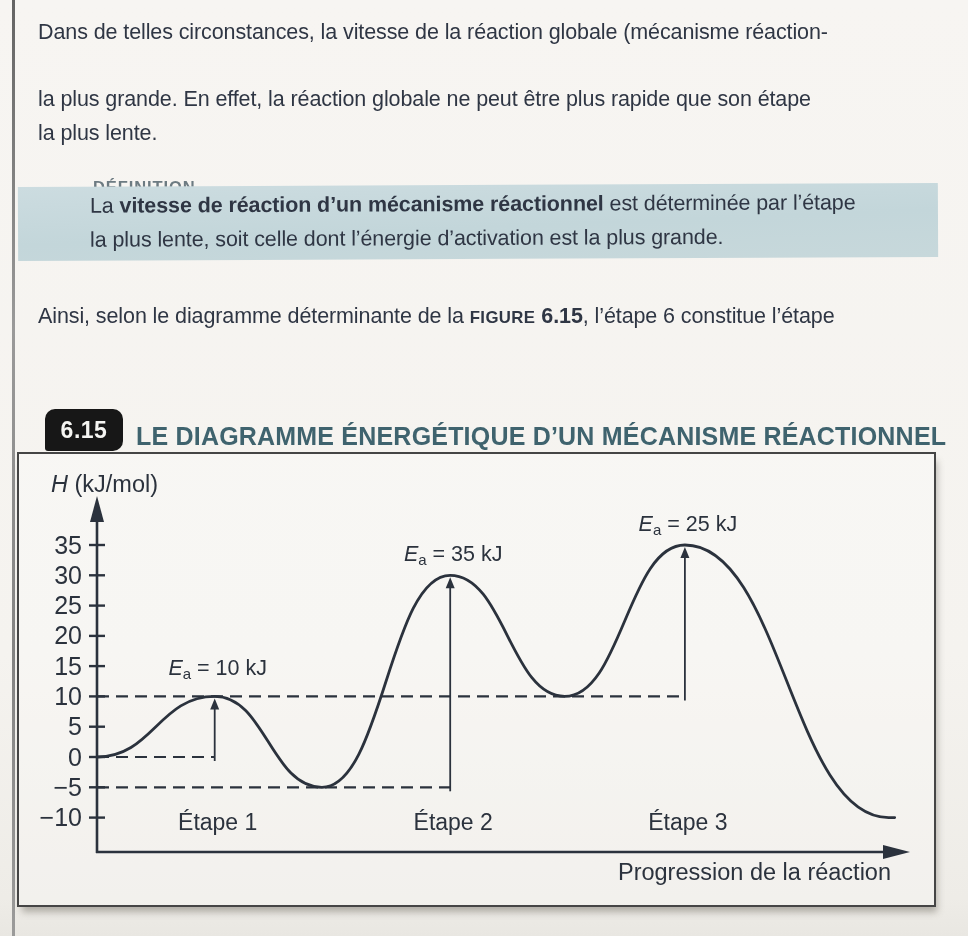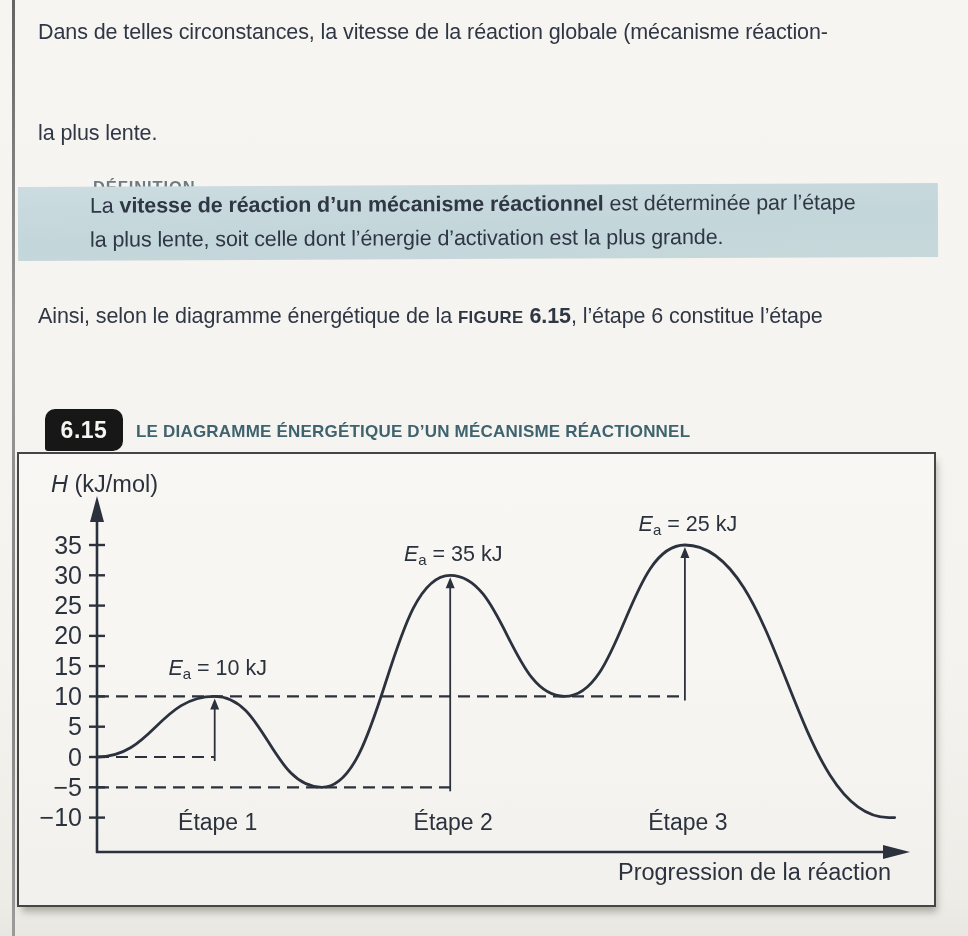--- a/index.html
+++ b/index.html
@@ -36,21 +36,21 @@
     transform:rotate(-0.25deg); box-sizing:border-box; padding:3px 0 0 72px;
   }
   .definition-highlight .body-text{ position:static; }
   .figure-badge{
     position:absolute; left:45px; top:409px; width:78px; height:42px;
     background:var(--badge-bg); color:var(--badge-text); border-radius:10px 10px 10px 3px;
     display:flex; align-items:center; justify-content:center;
     font-size:23px; font-weight:700; letter-spacing:0.5px;
   }
   .figure-title{
-    position:absolute; left:136px; top:422px; font-size:17px; font-weight:700;
+    position:absolute; left:136px; top:422px; font-size:25px; font-weight:700;
     letter-spacing:0.2px; color:var(--figure-title); white-space:nowrap;
   }
   .figure-frame{
     position:absolute; left:17px; top:452px; width:915px; height:451px;
     border:2px solid var(--frame-border); background:rgba(255,255,255,0.25);
     box-shadow:3px 7px 7px -2px rgba(100,95,85,0.45);
   }
   .figure-frame svg{ position:absolute; left:0; top:0; width:915px; height:451px; }
   svg text{ font-family:"Liberation Sans", sans-serif; fill:var(--chart-ink); }
   .tick-label{ font-size:25px; }
@@ -58,28 +58,28 @@
   .ea-label{ font-size:21.5px; }
   .ea-label .sub{ font-size:15px; }
   .axis-title{ font-size:23.5px; }
 </style>
 </head>
 <body>
 
 <div class="page">
   <div class="page-edge"></div>
 
-  <p class="body-text para-1"><span>Dans de telles circonstances, la vitesse de la réaction globale (mécanisme réaction-</span><br><br><br><span>la plus lente.</span></p>
+  <p class="body-text para-1"><span>Dans de telles circonstances, la vitesse de la réaction globale (mécanisme réaction-</span><br><br><span>la plus grande. En effet, la réaction globale ne peut être plus rapide que son étape</span><br><span>la plus lente.</span></p>
 
   <div class="definition-label">DÉFINITION</div>
   <div class="definition-highlight">
     <p class="body-text"><span>La </span><span class="b">vitesse de réaction d’un mécanisme réactionnel</span><span> est déterminée par l’étape</span><br><span>la plus lente, soit celle dont l’énergie d’activation est la plus grande.</span></p>
   </div>
 
-  <p class="body-text para-2"><span>Ainsi, selon le diagramme énergétique de la </span><span class="sc">FIGURE</span><span> </span><span class="b">6.15</span><span>, l’étape 6 constitue l’étape</span><br></p>
+  <p class="body-text para-2"><span>Ainsi, selon le diagramme déterminante de la </span><span class="sc">FIGURE</span><span> </span><span class="b">6.15</span><span>, l’étape 6 constitue l’étape</span><br></p>
 
   <div class="figure-badge">6.15</div>
   <div class="figure-title">LE DIAGRAMME ÉNERGÉTIQUE D’UN MÉCANISME RÉACTIONNEL</div>
 
   <div class="figure-frame">
     <svg id="chart" viewBox="0 0 915 451" aria-label="Diagramme énergétique">
         <g>
           <line x1="78" y1="242.4" x2="665.9" y2="242.4" stroke="#2b323d" stroke-width="2.2" stroke-dasharray="12 7"></line>
           <line x1="78" y1="303" x2="195.7" y2="303" stroke="#2b323d" stroke-width="2.2" stroke-dasharray="12 7"></line>
           <line x1="78" y1="333.3" x2="431.2" y2="333.3" stroke="#2b323d" stroke-width="2.2" stroke-dasharray="12 7"></line>

